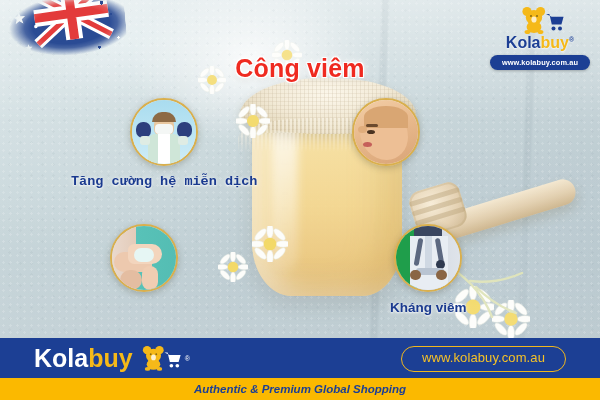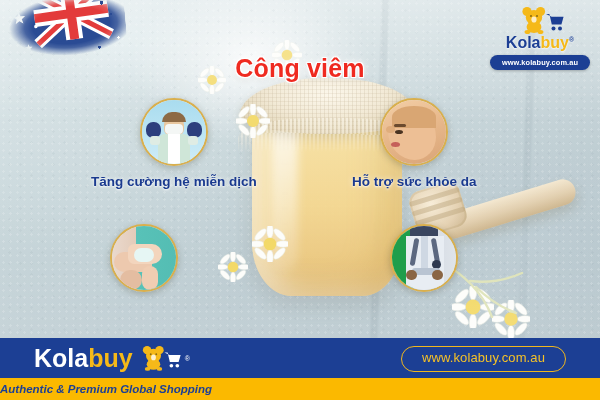--- a/index.html
+++ b/index.html
@@ -77,21 +77,21 @@
     font-size:25px;font-weight:bold;color:#ef2a20;letter-spacing:.2px;
     text-shadow:0 0 5px #fff,0 0 9px #fff,1px 1px 0 #fff,-1px -1px 0 #fff,1px -1px 0 #fff,-1px 1px 0 #fff,0 3px 6px rgba(0,0,0,.12);}
 
   
   .badge{position:absolute;text-align:center;}
   .badge .ring{width:64px;height:64px;border-radius:50%;margin:0 auto;overflow:hidden;position:relative;
     border:2.5px solid #d9af4d;box-shadow:0 2px 7px rgba(60,60,40,.28),0 0 0 1px rgba(255,255,255,.5) inset;}
   .badge .cap{margin-top:8px;font-size:13.5px;font-weight:bold;color:#1a3a8f;white-space:nowrap;
     text-shadow:0 1px 2px rgba(255,255,255,.85),0 0 6px rgba(255,255,255,.7);}
 
-  .b1{left:91px;top:98px;}
+  .b1{left:71px;top:98px;font-family:Liberation Mono, monospace;}
   .b2{left:352px;top:98px;}
   .b3{left:110px;top:224px;}
   .b4{left:390px;top:224px;}
 
   
   .ph{position:absolute;inset:0;}
   .ph-immune{background:linear-gradient(180deg,#a9dcef 0%,#bfe6f4 60%,#cfecf7 100%);}
   .ph-skin{background:linear-gradient(160deg,#f3cfa8 0%,#e8b98c 45%,#d9a477 100%);}
   .ph-health{background:linear-gradient(90deg,#ead9cd 0%,#e3cbb9 38%,#58c2b8 38%, #54bdb3 100%);}
   .ph-anti{background:linear-gradient(90deg,#1f9e4b 0%,#1f9e4b 34%,#cfd6e0 34%,#dfe4ea 100%);}
@@ -115,21 +115,21 @@
   .footer{position:absolute;left:0;right:0;bottom:0;height:62px;}
   .fbar{position:absolute;left:0;right:0;top:0;height:40px;background:#1c3f94;
     display:flex;align-items:center;}
   .fbar .brand{margin-left:34px;display:flex;align-items:center;gap:4px;}
   .fbar .bt{font-size:25px;font-weight:bold;line-height:1;}
   .fk{color:#fff;} .fb{color:#f5b919;}
   .freg{font-size:7px;color:#fff;vertical-align:super;}
   .furl{position:absolute;right:34px;top:8px;height:24px;padding:0 20px;border-radius:13px;
     border:1.4px solid #f0b71e;color:#f6c227;font-size:13px;line-height:22px;letter-spacing:.1px;}
   .ystrip{position:absolute;left:0;right:0;top:40px;height:22px;background:#fbb900;}
-  .tag{position:absolute;left:0;right:0;top:40px;height:22px;line-height:22px;text-align:left;
+  .tag{position:absolute;left:0;right:0;top:40px;height:22px;line-height:22px;text-align:center;
     color:#1c3f94;font-size:11.5px;font-weight:bold;font-style:italic;}
 </style>
 </head>
 <body>
 
 <div class="canvas">
 
   <div class="bg"></div>
   <div class="bg-noise"></div>
 
@@ -313,21 +313,20 @@
   <div class="badge b2">
     <div class="ring">
       <div class="ph ph-skin"></div>
       <div class="sil" style="left:6px;top:8px;width:48px;height:52px;border-radius:44% 56% 44% 56%;background:#edbf95;"></div>
       <div class="sil" style="left:10px;top:6px;width:44px;height:22px;border-radius:50% 50% 0 0;background:#d9a673;"></div>
       <div class="sil" style="left:4px;top:26px;width:9px;height:7px;border-radius:50%;background:#e0ad7c;"></div>
       <div class="sil" style="left:12px;top:24px;width:12px;height:3px;border-radius:2px;background:#6b4a2e;"></div>
       <div class="sil" style="left:13px;top:30px;width:8px;height:4px;border-radius:50%;background:#4a3321;"></div>
       <div class="sil" style="left:9px;top:42px;width:9px;height:5px;border-radius:50%;background:#c5605a;"></div>
     </div>
-    <div class="cap">Hỗ trợ sức khỏe da</div>
   </div>
 
   <div class="badge b3">
     <div class="ring">
       <div class="ph ph-health"></div>
       <div class="sil" style="left:2px;top:26px;width:38px;height:20px;border-radius:16px 10px 10px 16px;background:#edc9ae;"></div>
       <div class="sil" style="left:16px;top:18px;width:34px;height:20px;border-radius:10px 16px 16px 10px;background:#f3d5bd;"></div>
       <div class="sil" style="left:22px;top:22px;width:20px;height:14px;border-radius:8px;background:#e6f6f4;"></div>
       <div class="sil" style="left:8px;top:44px;width:22px;height:20px;border-radius:10px;background:#e4bda1;"></div>
       <div class="sil" style="left:30px;top:40px;width:16px;height:24px;border-radius:8px;background:#f0cdb2;"></div>
@@ -340,20 +339,21 @@
       <div class="sil" style="left:18px;top:0px;width:28px;height:16px;background:#3a4660;"></div>
       <div class="sil" style="left:14px;top:10px;width:38px;height:54px;background:#e8edf3;"></div>
       <div class="sil" style="left:29px;top:10px;width:7px;height:34px;background:#cfd8e3;"></div>
       <div class="sil" style="left:20px;top:12px;width:5px;height:28px;border-radius:3px;background:#5c6880;transform:rotate(10deg);"></div>
       <div class="sil" style="left:41px;top:12px;width:5px;height:26px;border-radius:3px;background:#5c6880;transform:rotate(-10deg);"></div>
       <div class="sil" style="left:40px;top:34px;width:9px;height:9px;border-radius:50%;background:#2f3a50;"></div>
       <div class="sil" style="left:20px;top:42px;width:28px;height:7px;border-radius:3px;background:#b9c4d2;"></div>
       <div class="sil" style="left:14px;top:44px;width:11px;height:10px;border-radius:5px;background:#8a6544;"></div>
       <div class="sil" style="left:40px;top:44px;width:11px;height:10px;border-radius:5px;background:#8a6544;"></div>
     </div>
+    <div class="cap">Kháng viêm</div>
   </div>
 
   <div class="footer">
     <div class="fbar">
       <div class="brand">
         <div class="bt"><span class="fk">Kola</span><span class="fb">buy</span></div>
         <div style="position:relative;top:1px;">
           <svg viewBox="0 0 48 30" width="44" height="28">
             <g fill="#f5b919">
               <circle cx="11" cy="7.5" r="4.6"></circle>

